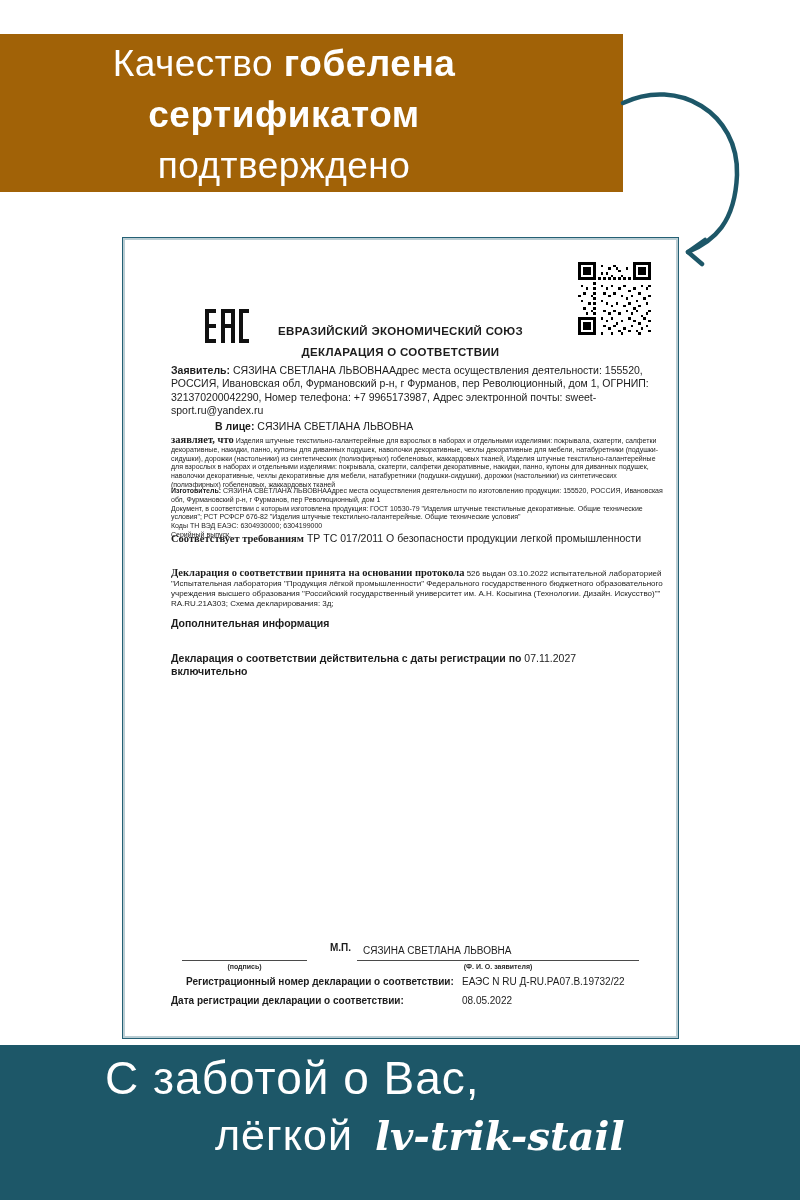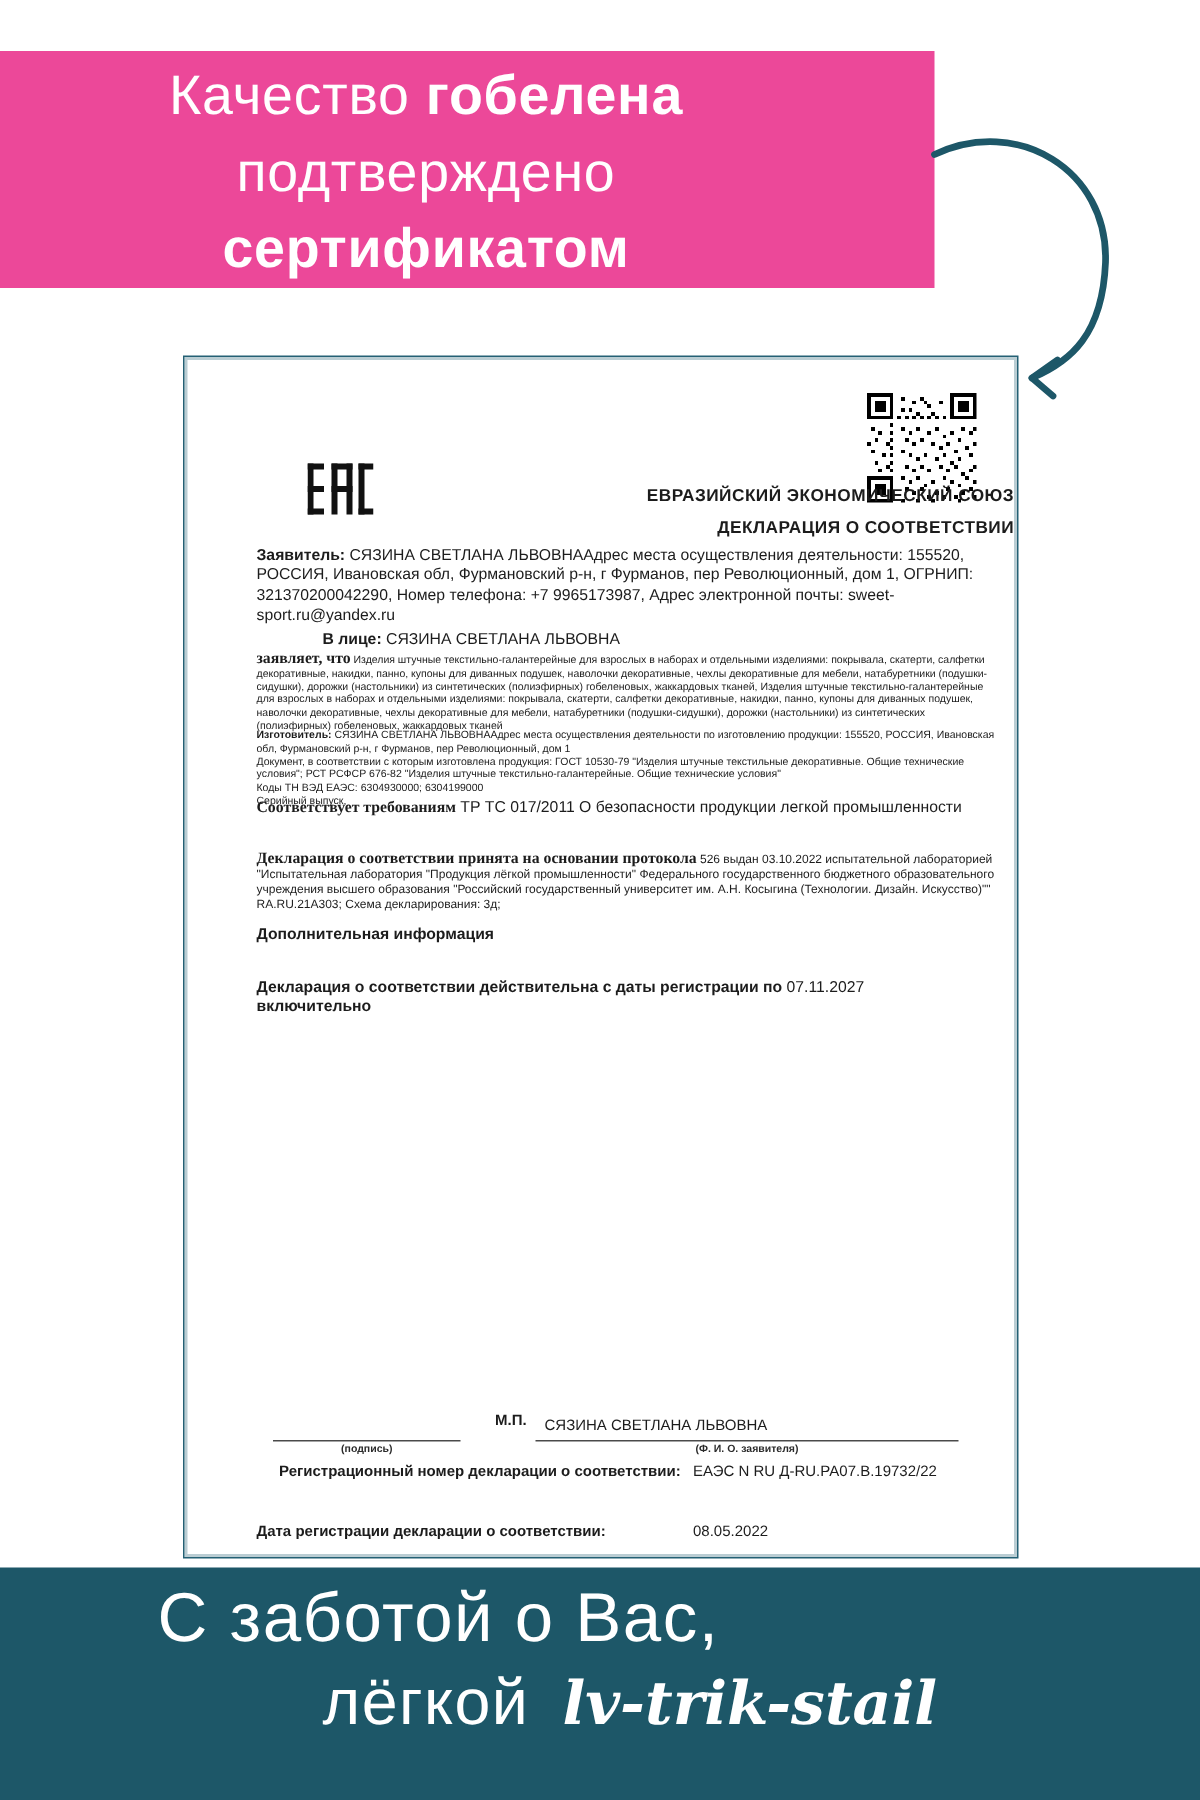--- a/index.html
+++ b/index.html
@@ -2,35 +2,35 @@
 <html><head>
 <meta charset="utf-8">
 <style>
   * { margin:0; padding:0; box-sizing:border-box; }
   html,body { width:800px; height:1200px; background:#ffffff;
     font-family:"Liberation Sans", sans-serif; }
   .stage { position:relative; width:800px; height:1200px; overflow:hidden; background:#fff; }
 
   
   .top-banner { position:absolute; left:0; top:34px; width:623px; height:158px;
-    background:#ec4899; color:#fff; text-align:center; padding:4px 55px 0 0; }
+    background:#a16207; color:#fff; text-align:center; padding:4px 55px 0 0; }
   .top-banner .ln { font-size:37px; line-height:51px; font-weight:300; letter-spacing:0.5px; }
   .top-banner b { font-weight:700; }
 
   
   .arrow-wrap { position:absolute; left:598px; top:75px; width:165px; height:195px; }
 
   
   .certificate { position:absolute; left:123px; top:238px; width:555px; height:800px;
     background:#fff; border:2px solid #23607450; outline:1.5px solid #246074;
     color:#1c1c1c; }
   .cert-abs { position:absolute; }
   .qr { left:453px; top:22px; width:73px; height:73px; }
   .eac { left:80px; top:66px; width:44px; height:40px; }
-  .cert-title { left:0; width:100%; text-align:right; font-weight:700; font-size:11.5px;
+  .cert-title { left:0; width:100%; text-align:center; font-weight:700; font-size:11.5px;
     letter-spacing:0.3px; }
   .union-title { top:85px; }
   .doc-title { top:106px; }
 
   .block { left:46px; width:494px; }
   .p  { font-size:10.5px; line-height:13.4px; }
   .sm { font-size:7px; line-height:8.8px; }
   .basis-txt { font-size:8px; line-height:10px; }
   .lbl { font-weight:700; }
   .lbl-big { font-weight:700; font-size:10.5px;font-family:Liberation Serif, serif; }
@@ -47,43 +47,43 @@
   .stamp { left:205px; top:702px; font-size:10px; font-weight:700; }
   .signer-name { left:238px; top:705px; width:280px; font-size:10px; }
   .sig-line { top:720px; height:0; border-top:1.5px solid #4a4a4a; }
   .sig-line-left { left:57px; width:125px; }
   .sig-line-right { left:232px; width:282px; }
   .sig-cap { top:723px; text-align:center; font-size:7px; font-weight:700; color:#2a2a2a; }
   .cap-left { left:57px; width:125px; }
   .cap-right { left:232px; width:282px; }
   .reg-row { left:46px; width:500px; font-size:10px; }
   .reg-num { top:736px;padding-left:15px; }
-  .reg-date { top:755px;margin-top:21px; }
+  .reg-date { top:755px; }
   .reg-row .lbl { font-weight:700; }
   .reg-row .val { position:absolute; left:291px; top:0; font-weight:400; white-space:nowrap; }
 
   
   .bottom-banner { position:absolute; left:0; top:1045px; width:800px; height:155px;
     background:#1d5768; color:#fff; }
   .bb-ln1 { position:absolute; left:105px; top:6px; font-size:46px; font-weight:300;
     letter-spacing:1px; }
   .bb-ln2 { position:absolute; left:215px; top:66px; font-size:43px; font-weight:300;
     letter-spacing:1px; }
   .bb-script { font-family:"DejaVu Serif", serif; font-style:italic; font-weight:700;
     font-size:40px; letter-spacing:0px; margin-left:22px; }
 </style>
 </head>
 <body>
 
 <div class="stage">
 
   <div class="top-banner">
     <div class="ln"><span>Качество </span><b>гобелена</b></div>
+    <div class="ln"><b>сертификатом</b></div>
     <div class="ln">подтверждено</div>
-    <div class="ln"><b>сертификатом</b></div>
   </div>
 
   <div class="arrow-wrap">
     <svg width="165" height="195" viewBox="0 0 165 195">
       <path d="M 25 28 C 80 2, 141 38, 139 100 C 137 148, 116 166, 90 177" fill="none" stroke="#1d5768" stroke-width="4.5" stroke-linecap="round"></path>
       <path d="M 90 177 L 107 165 M 90 177 L 104 189" fill="none" stroke="#1d5768" stroke-width="4.5" stroke-linecap="round"></path>
     </svg>
   </div>
 
   <div class="certificate">

